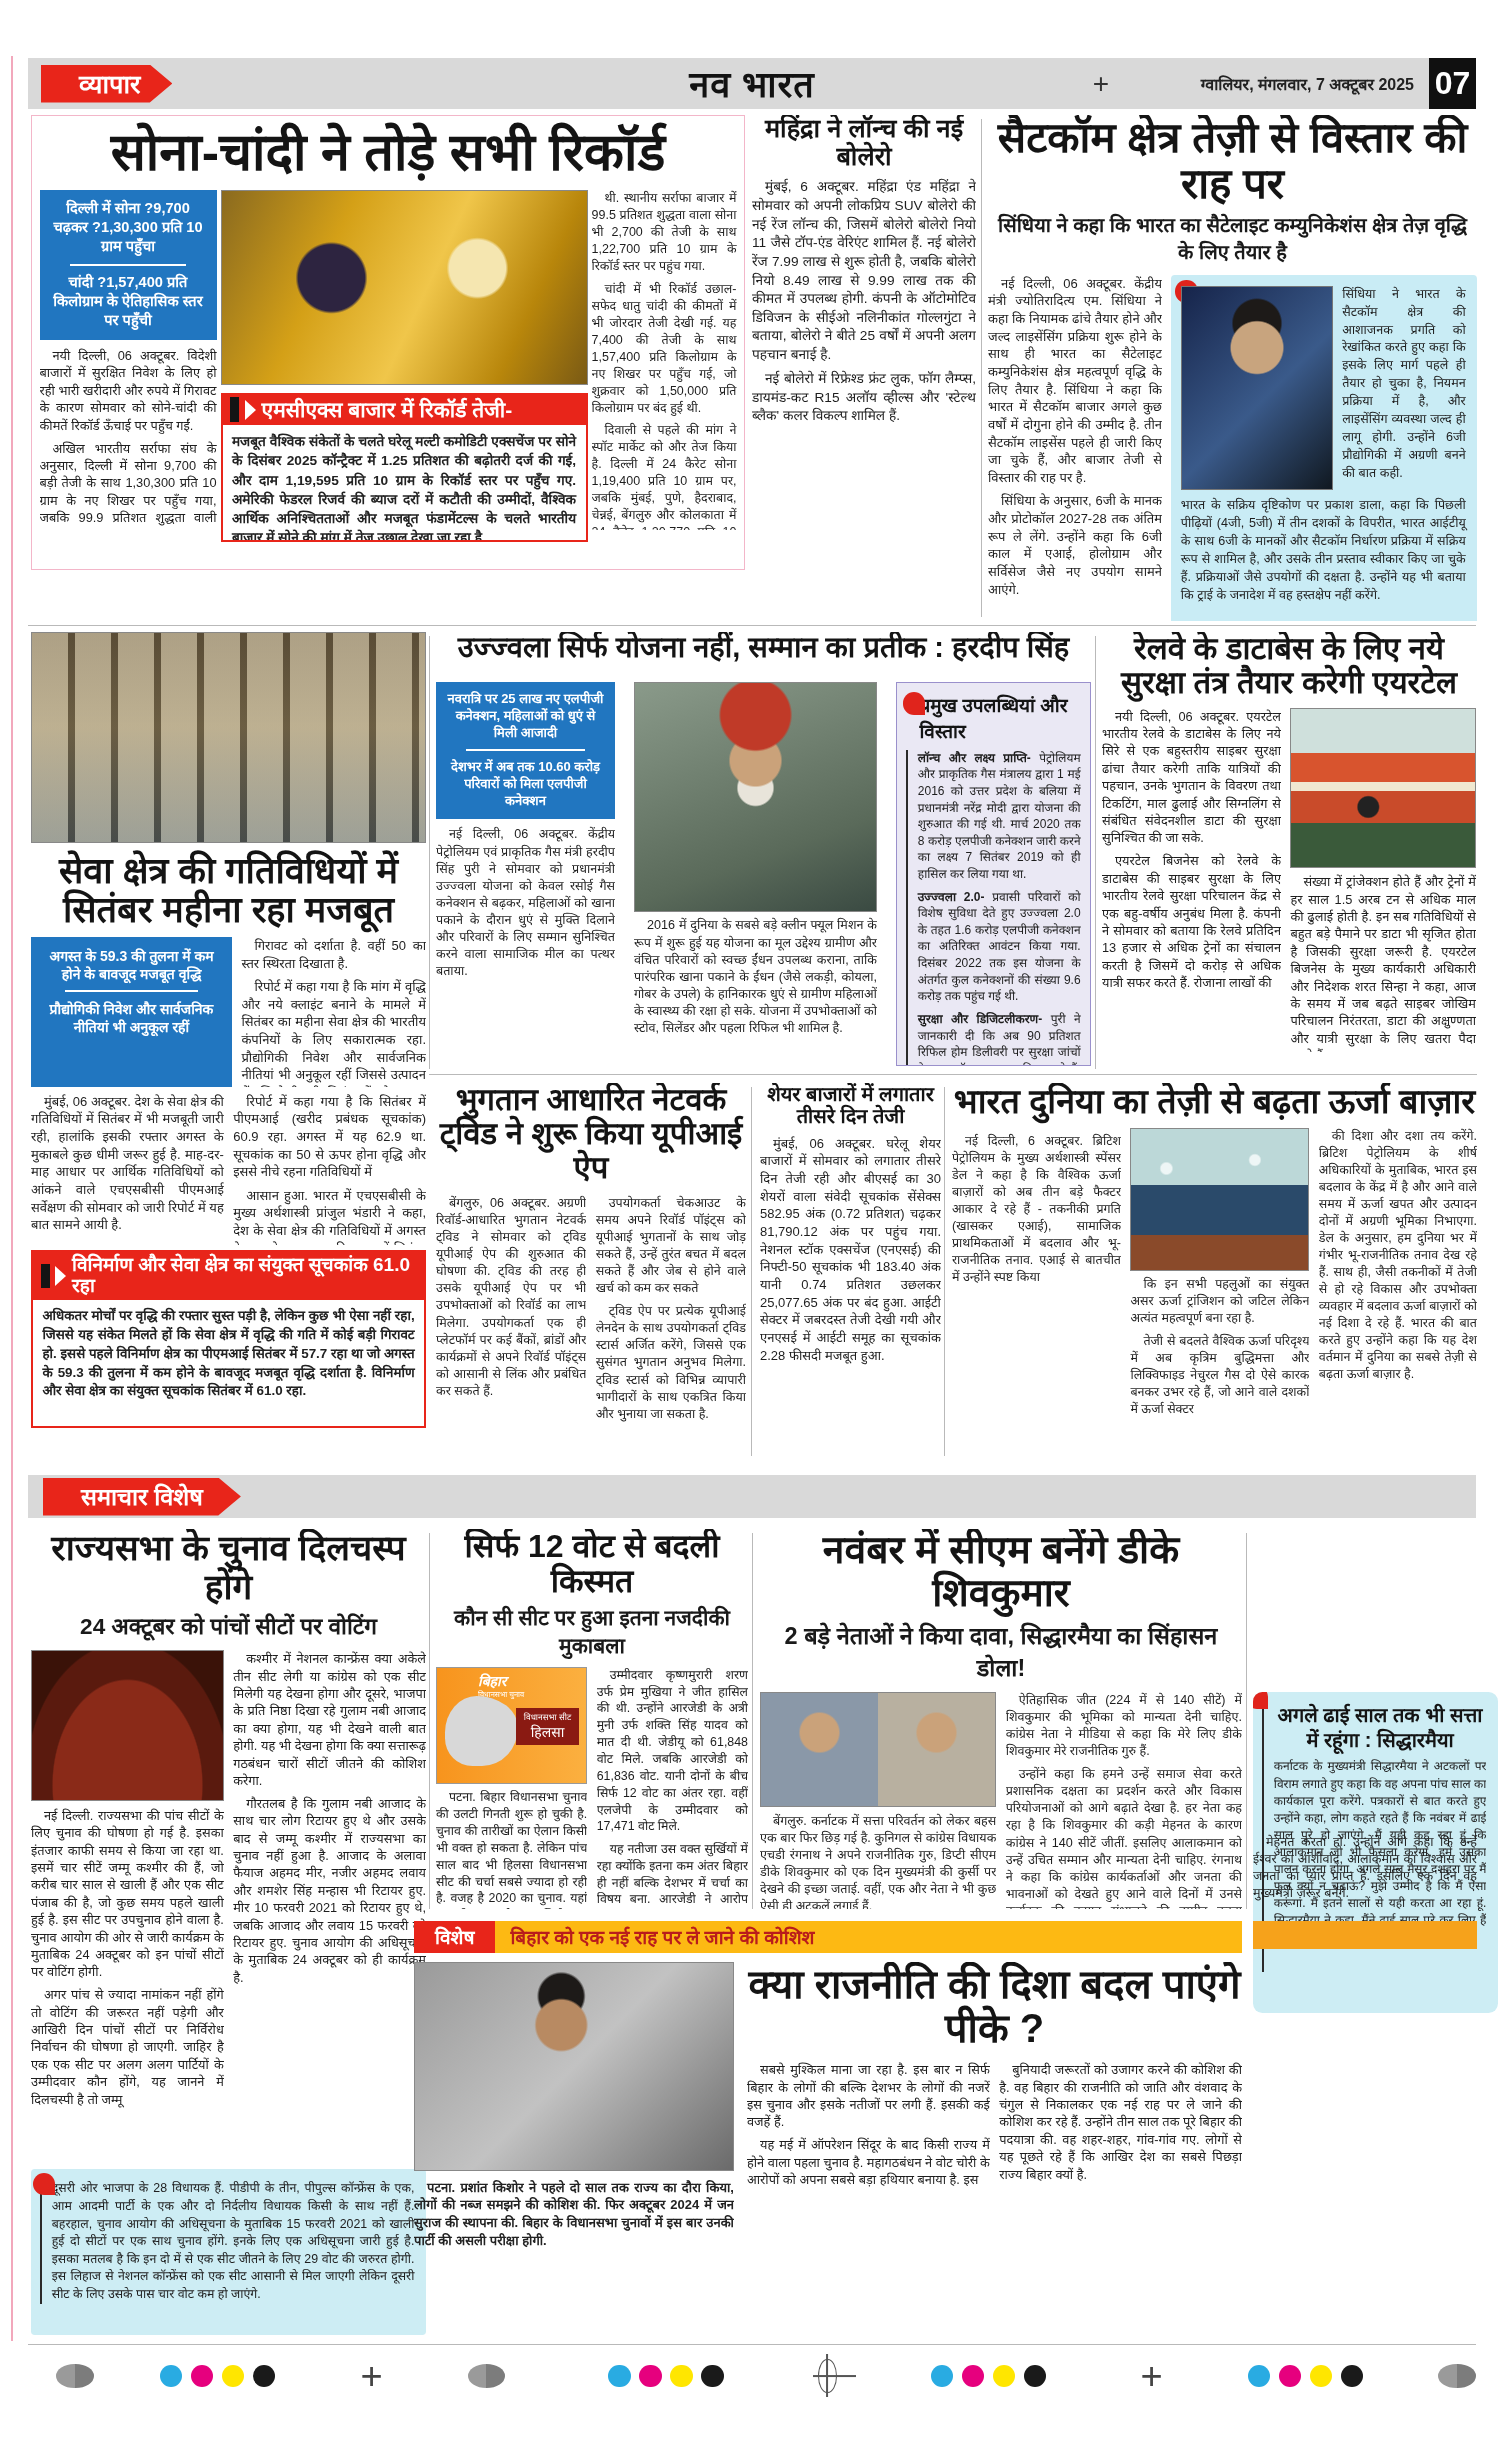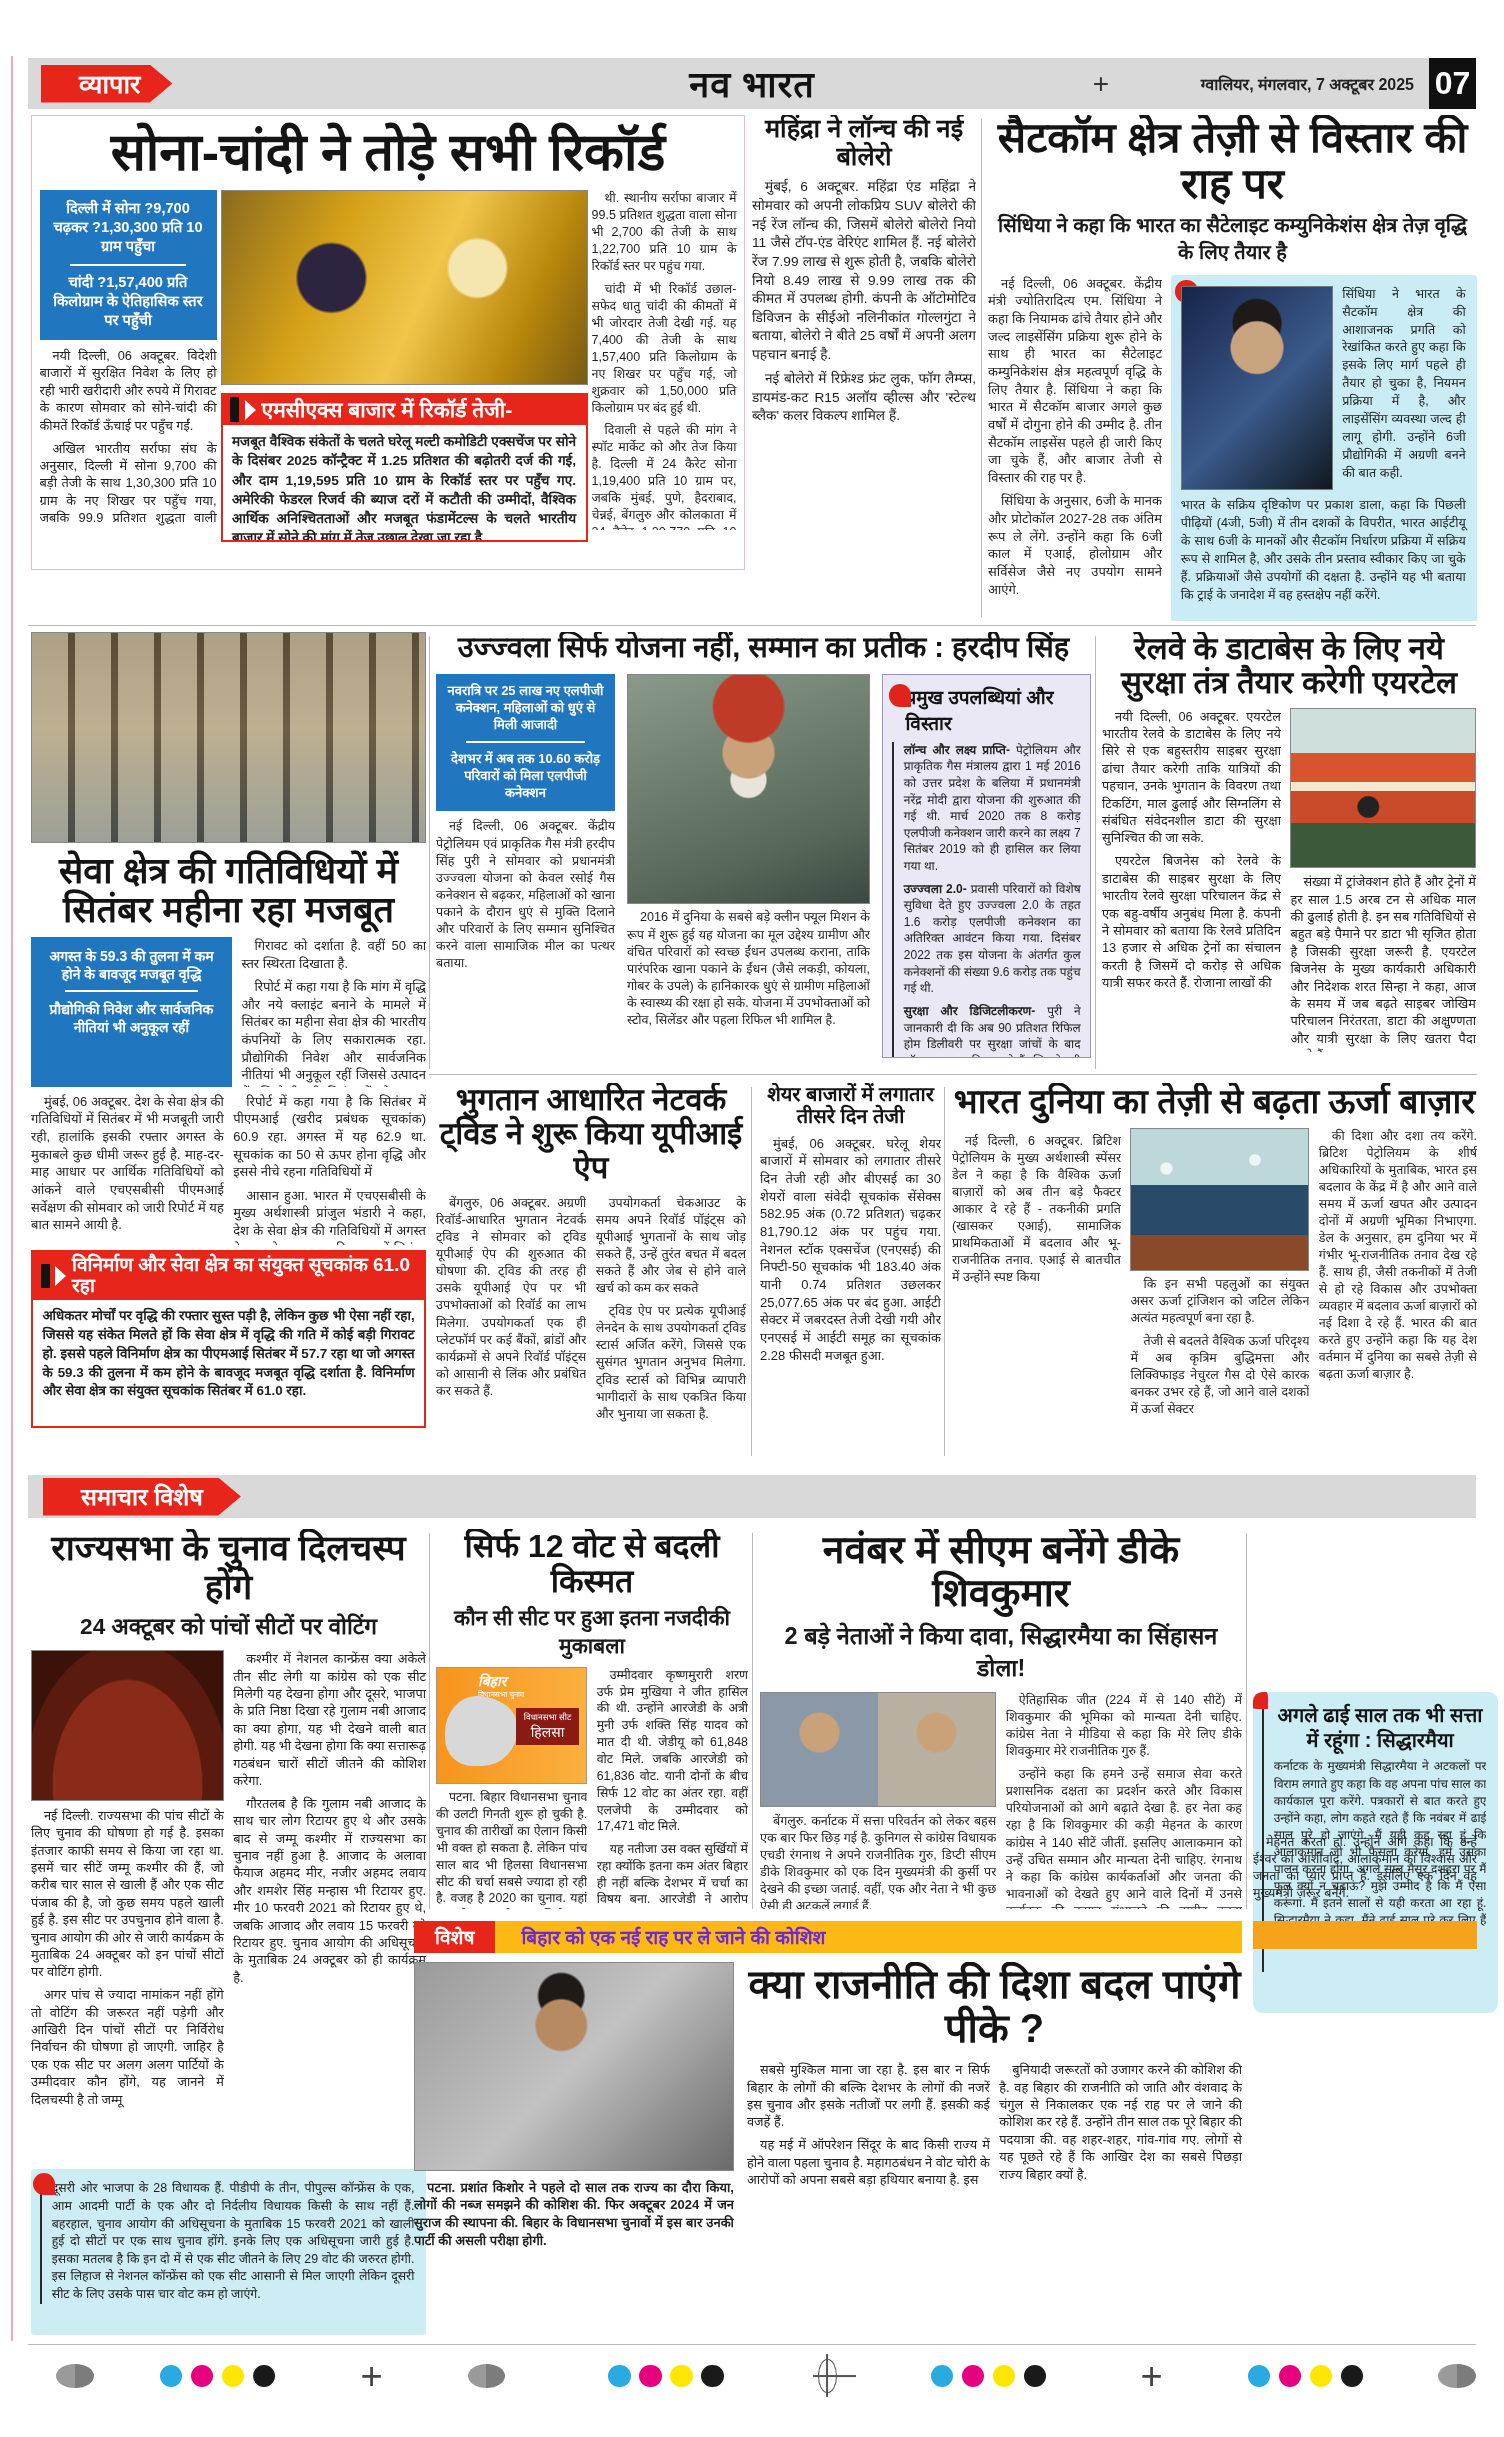--- a/index.html
+++ b/index.html
@@ -167,21 +167,21 @@
       <div class="tri"></div>
       <div class="t" style="font-size:19px;">विनिर्माण और सेवा क्षेत्र का संयुक्त सूचकांक 61.0 रहा</div>
     </div>
     <div class="redbox-body clip" style="height:111px;font-size:13.4px;">अधिकतर मोर्चों पर वृद्धि की रफ्तार सुस्त पड़ी है, लेकिन कुछ भी ऐसा नहीं रहा, जिससे यह संकेत मिलते हों कि सेवा क्षेत्र में वृद्धि की गति में कोई बड़ी गिरावट हो. इससे पहले विनिर्माण क्षेत्र का पीएमआई सितंबर में 57.7 रहा था जो अगस्त के 59.3 की तुलना में कम होने के बावजूद मजबूत वृद्धि दर्शाता है. विनिर्माण और सेवा क्षेत्र का संयुक्त सूचकांक सितंबर में 61.0 रहा.</div>
   </div>
 </div>
 <div class="abs vrule" style="left:429px;top:636px;height:433px;"></div>
 
 <div class="abs clip" style="left:436px;top:632px;width:655px;height:435px;">
   <div class="headline" style="font-size:29px;">उज्ज्वला सिर्फ योजना नहीं, सम्मान का प्रतीक : हरदीप सिंह</div>
-  <div style="display:flex;gap:12px;margin-top:10px;height:384px;">
+  <div style="display:flex;gap:19px;margin-top:18px;height:384px;">
     <div style="width:179px;flex:0 0 auto;">
       <div class="bluebox" style="font-size:13px;">
         <div>नवरात्रि पर 25 लाख नए एलपीजी कनेक्शन, महिलाओं को धुएं से मिली आजादी</div>
         <div class="rule"></div>
         <div>देशभर में अब तक 10.60 करोड़ परिवारों को मिला एलपीजी कनेक्शन</div>
       </div>
       <div class="body-text clip" style="margin-top:7.5px;height:221px;font-size:12.6px;">
         <p>नई दिल्ली, 06 अक्टूबर. केंद्रीय पेट्रोलियम एवं प्राकृतिक गैस मंत्री हरदीप सिंह पुरी ने सोमवार को प्रधानमंत्री उज्ज्वला योजना को केवल रसोई गैस कनेक्शन से बढ़कर, महिलाओं को खाना पकाने के दौरान धुएं से मुक्ति दिलाने और परिवारों के लिए सम्मान सुनिश्चित करने वाला सामाजिक मील का पत्थर बताया.</p>
       </div>
     </div>
@@ -359,21 +359,21 @@
     <div class="qbody clip" style="height:214px;font-size:12px;">कर्नाटक के मुख्यमंत्री सिद्धारमैया ने अटकलों पर विराम लगाते हुए कहा कि वह अपना पांच साल का कार्यकाल पूरा करेंगे. पत्रकारों से बात करते हुए उन्होंने कहा, लोग कहते रहते हैं कि नवंबर में ढाई साल पूरे हो जाएंगे. मैं यही कह रहा हूं कि आलाकमान जो भी फैसला करेगा, हमें उसका पालन करना होगा. अगले साल मैसूर दशहरा पर मैं फूल क्यों न चढ़ाऊं? मुझे उम्मीद है कि मैं ऐसा करूंगा. मैं इतने सालों से यही करता आ रहा हूं. सिद्धारमैया ने कहा, मैंने ढाई साल पूरे कर लिए हैं और अगले ढाई साल तक सत्ता में रहूंगा.</div>
   </div>
 </div>
 <div class="abs body-text clip" style="left:1253px;top:1834px;width:224px;height:79px;font-size:12.6px;">
   <p>मेहनत करता हो. उन्होंने आगे कहा कि उन्हें ईश्वर का आशीर्वाद, आलाकमान का विश्वास और जनता का प्यार प्राप्त है. इसलिए एक दिन वह मुख्यमंत्री ज़रूर बनेंगे.</p>
 </div>
 <div class="abs" style="left:1253px;top:1921px;width:224px;height:28px;background:#f6a21b;"></div>
 
 <div class="abs" style="left:414px;top:1921px;width:828px;height:32px;display:flex;">
   <div style="background:#e8251a;color:#fff;font-weight:bold;font-size:19px;display:flex;align-items:center;padding:0 21px;">विशेष</div>
-  <div style="background:#fdb913;color:#6d28d9;font-weight:bold;font-size:19px;flex:1;display:flex;align-items:center;padding:0 26px;">बिहार को एक नई राह पर ले जाने की कोशिश</div>
+  <div style="background:#fdb913;color:#b91c1c;font-weight:bold;font-size:19px;flex:1;display:flex;align-items:center;padding:0 15px;">बिहार को एक नई राह पर ले जाने की कोशिश</div>
 </div>
 
 <div class="abs clip" style="left:414px;top:1962px;width:828px;height:371px;">
   <div style="display:flex;gap:13px;height:100%;">
     <div style="width:320px;flex:0 0 auto;">
       <div class="photo" style="height:207px;border:0.9px solid #888;background:
         radial-gradient(circle at 46% 30%, #b88a62 0 11%, transparent 12%),
         radial-gradient(circle at 46% 16%, #1d1a18 0 9%, transparent 10%),
         linear-gradient(135deg,#9a9a9a,#c2c2c2 50%,#6a6a6a);"></div>
       <div class="body-text clip" style="margin-top:7.5px;height:141px;font-size:13px;font-weight:bold;color:#222;">

